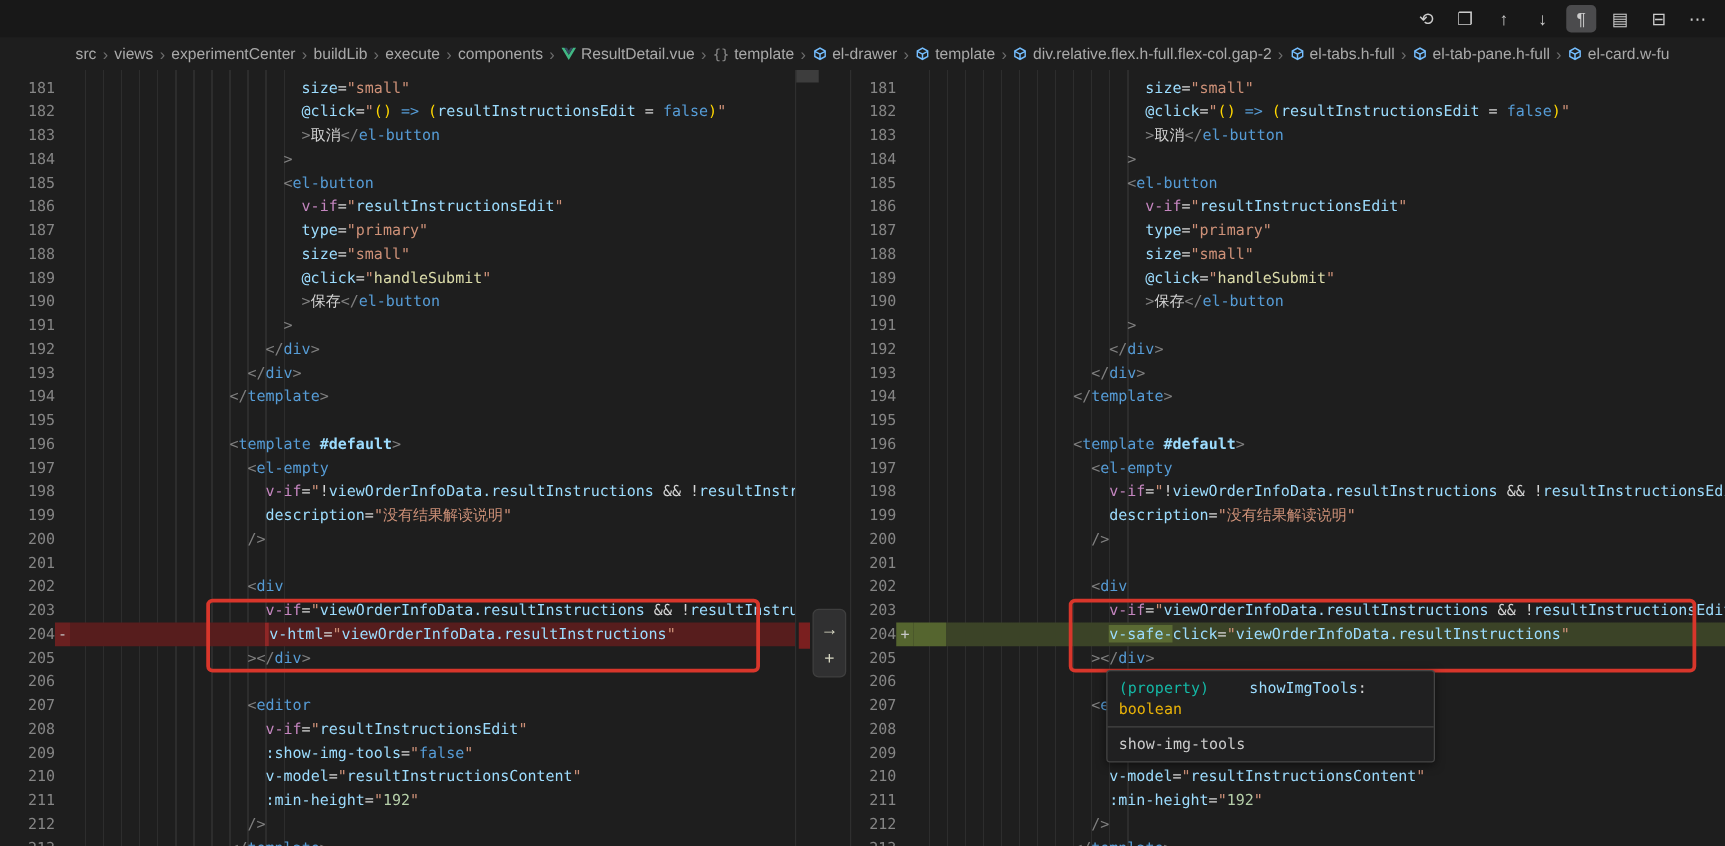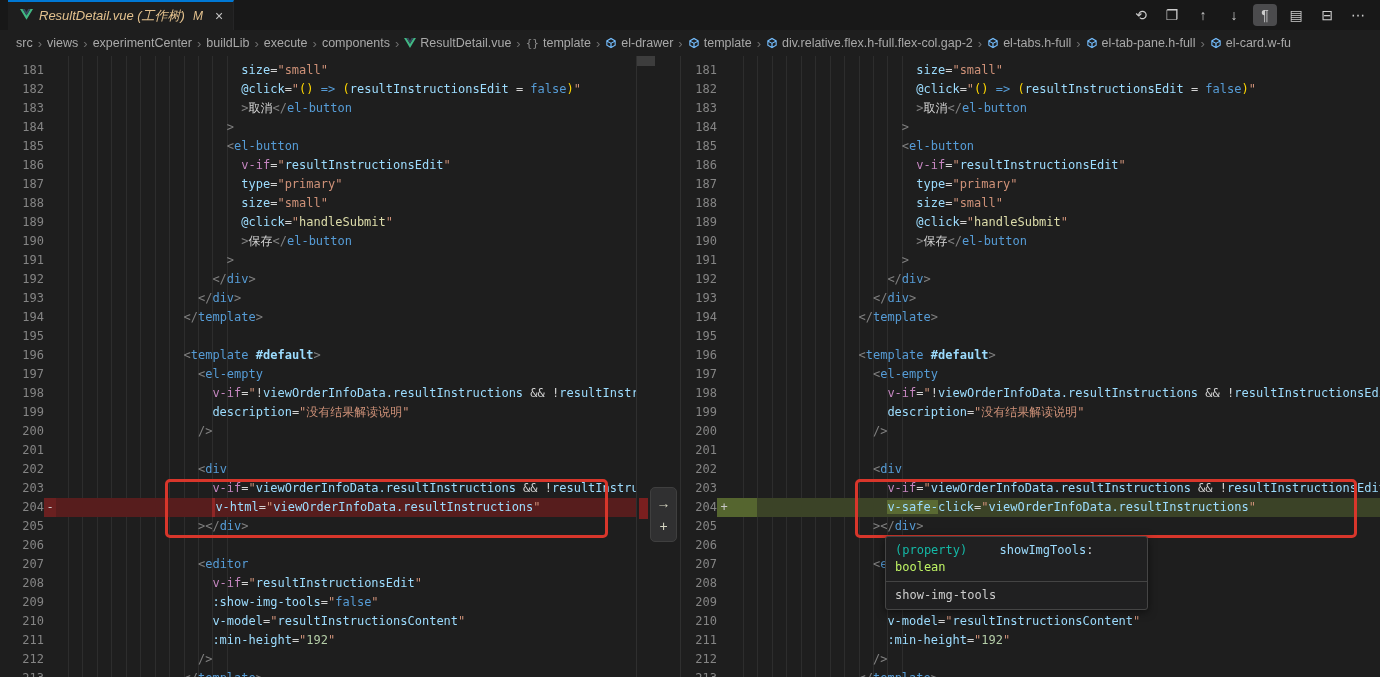--- a/index.html
+++ b/index.html
@@ -16,21 +16,21 @@
   .tab-badge { font-style:italic; color:#e2c08d; font-size:12px; margin-left:2px; }
   .tab-close { color:#c5c5c5; font-size:14px; margin-left:6px; cursor:pointer; line-height:1; }
   .toolbar { margin-left:auto; display:flex; align-items:center; gap:7px; padding-right:10px; }
   .tbtn { width:24px; height:22px; display:flex; align-items:center; justify-content:center;
     color:#cccccc; font-size:14px; border-radius:4px; }
   .tbtn.active { background:#4b4b4d; }
 
   
   .crumbs { position:absolute; left:0; top:30px; width:1380px; height:26px; background:#1e1e1e;
     display:flex; align-items:center; padding-left:16px; font-size:12.5px; color:#a9a9a9;
-    white-space:nowrap; overflow:hidden; }
+    white-space:nowrap; overflow:hidden;justify-content:center; }
   .crumb { display:flex; align-items:center; gap:4px; cursor:pointer; }
   .crumb-sep { color:#6e6e6e; margin:0 5px; font-size:13px; }
   .bc-braces { color:#8a8a8a; font-family:"DejaVu Sans Mono",monospace; font-size:11px; }
   .bc-svg { display:block; }
 
   
   .editor { position:absolute; top:56px; height:621px; overflow:hidden; background:#1e1e1e;
     font-family:"DejaVu Sans Mono",monospace; font-size:12px; line-height:19px; }
   .editor.left  { left:0;   width:637px; border-right:1px solid #2f2f2f; }
   .editor.right { left:680px; width:700px; border-left:1px solid #2f2f2f; }
@@ -77,43 +77,32 @@
   .anno.right-box { left:855px; top:479px; width:502px; height:59px; }
 
   
   .tooltip { position:absolute; left:885px; top:536px; width:263px; background:#202021;
     border:1px solid #454545; border-radius:3px; z-index:6;
     font-family:"DejaVu Sans Mono",monospace; font-size:12px; line-height:17px;
     box-shadow:0 2px 8px rgba(0,0,0,.5); }
   .tooltip .trow { padding:5px 9px; }
   .tooltip .trow1 { border-bottom:1px solid #444444; }
   .tt-prop { color:#14b8a6; } .tt-name { color:#9cdcfe;margin-left:25px; } .tt-colon { color:#d4d4d4; }
-  .tt-type { color:#bef264; } .tt-alias { color:#cccccc; }
+  .tt-type { color:#eab308; } .tt-alias { color:#cccccc; }
 
   
   .watermark { position:absolute; right:14px; bottom:12px; z-index:7; color:#ededed; font-size:27px;
     font-weight:bold; letter-spacing:1px; text-shadow:0 1px 3px rgba(0,0,0,.6); pointer-events:none; }
 </style>
 </head>
 <body>
 
 <div id="app">
 
   <div class="tabbar">
-    <div class="tab">
-      <span class="bc-svg">
-        <svg width="13" height="12" viewBox="0 0 13 12">
-            <path d="M0 0h2.6L6.5 6.4 10.4 0H13L6.5 10.8 0 0Z" fill="#41b883"></path>
-            <path d="M2.6 0h2.2l1.7 2.9L8.2 0h2.2L6.5 6.4 2.6 0Z" fill="#35495e"></path>
-          </svg>
-      </span>
-      <span class="tab-label">ResultDetail.vue (工作树)</span>
-      <span class="tab-badge">M</span>
-      <span class="tab-close">×</span>
-    </div>
     <div class="toolbar">
         <span class="tbtn">⟲</span>
         <span class="tbtn">❐</span>
         <span class="tbtn">↑</span>
         <span class="tbtn">↓</span>
         <span class="tbtn active">¶</span>
         <span class="tbtn">▤</span>
         <span class="tbtn">⊟</span>
         <span class="tbtn">⋯</span>
       </div>

